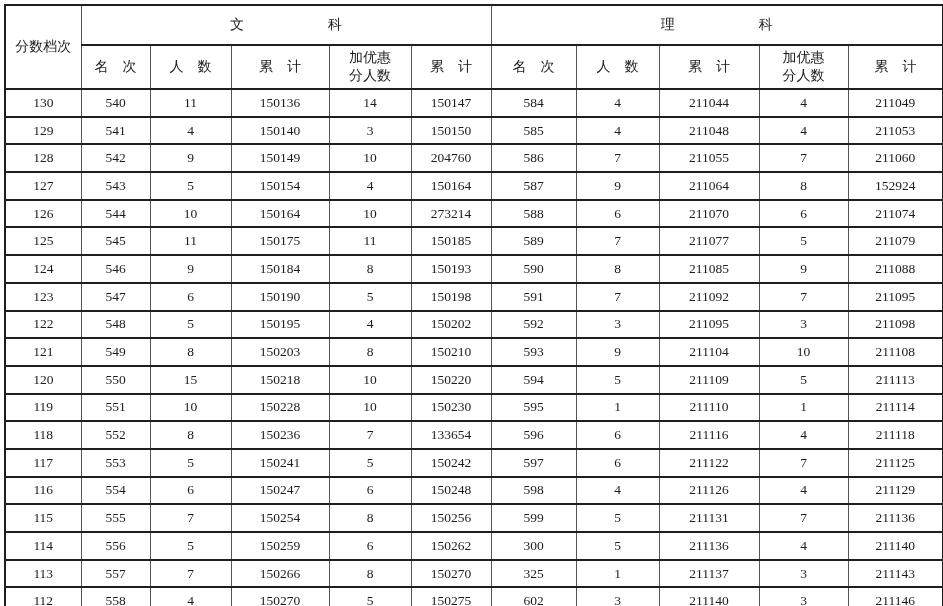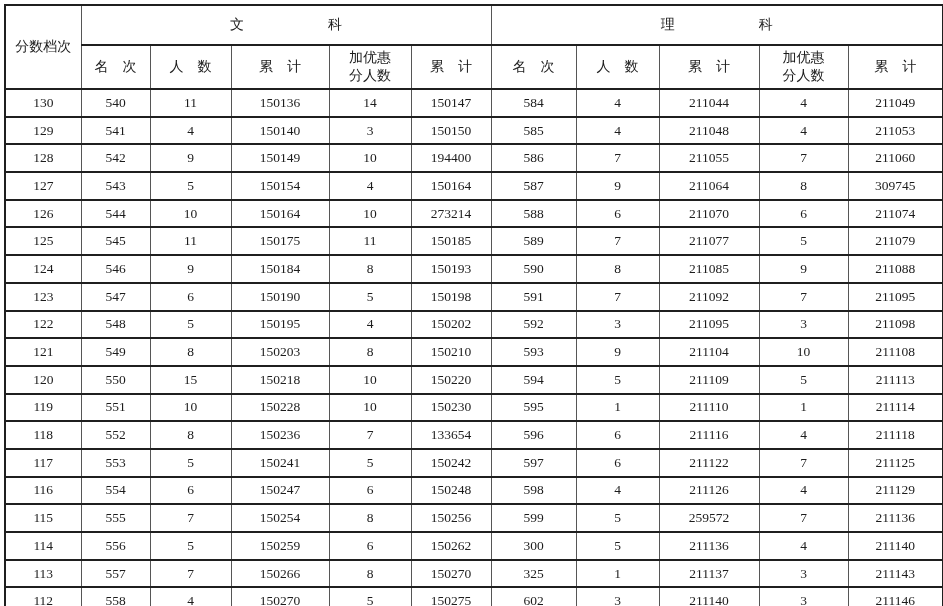--- a/index.html
+++ b/index.html
@@ -111,39 +111,39 @@
           <td>211048</td>
           <td>4</td>
           <td>211053</td>
         </tr>
         <tr>
           <td>128</td>
           <td>542</td>
           <td>9</td>
           <td>150149</td>
           <td>10</td>
-          <td>194400</td>
+          <td>204760</td>
           <td>586</td>
           <td>7</td>
           <td>211055</td>
           <td>7</td>
           <td>211060</td>
         </tr>
         <tr>
           <td>127</td>
           <td>543</td>
           <td>5</td>
           <td>150154</td>
           <td>4</td>
           <td>150164</td>
           <td>587</td>
           <td>9</td>
           <td>211064</td>
           <td>8</td>
-          <td>309745</td>
+          <td>152924</td>
         </tr>
         <tr>
           <td>126</td>
           <td>544</td>
           <td>10</td>
           <td>150164</td>
           <td>10</td>
           <td>273214</td>
           <td>588</td>
           <td>6</td>
@@ -283,21 +283,21 @@
         </tr>
         <tr>
           <td>115</td>
           <td>555</td>
           <td>7</td>
           <td>150254</td>
           <td>8</td>
           <td>150256</td>
           <td>599</td>
           <td>5</td>
-          <td>259572</td>
+          <td>211131</td>
           <td>7</td>
           <td>211136</td>
         </tr>
         <tr>
           <td>114</td>
           <td>556</td>
           <td>5</td>
           <td>150259</td>
           <td>6</td>
           <td>150262</td>

